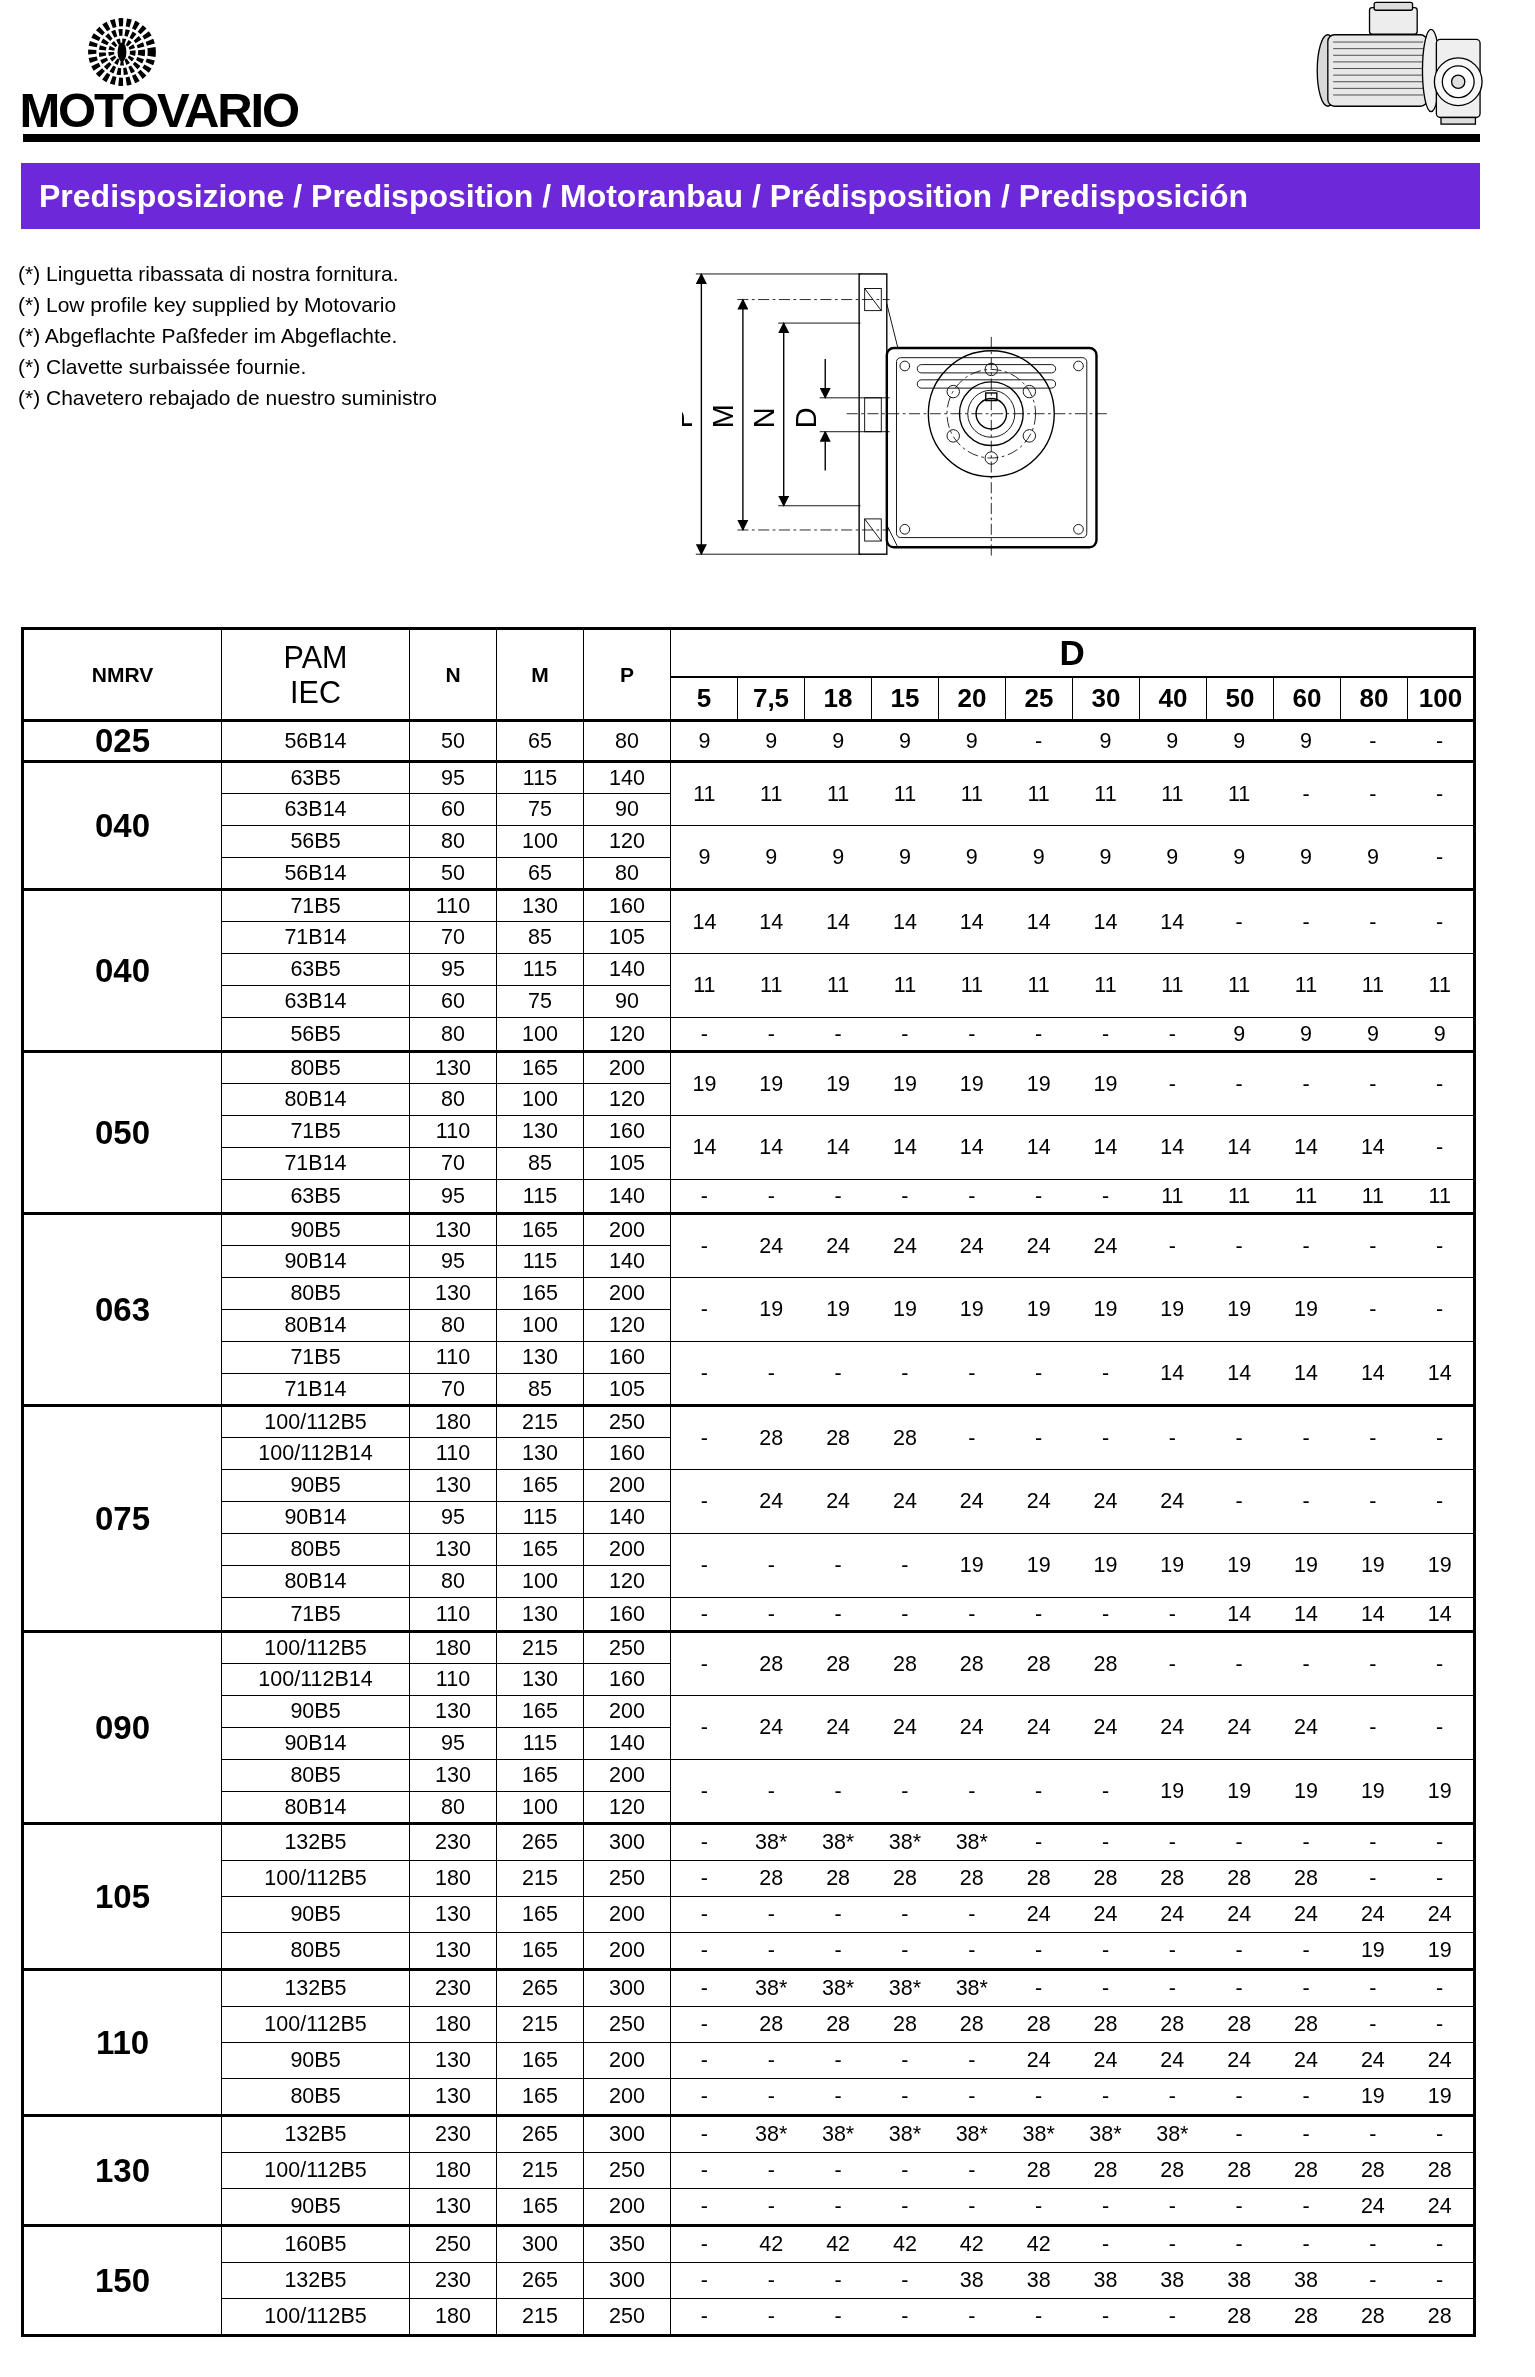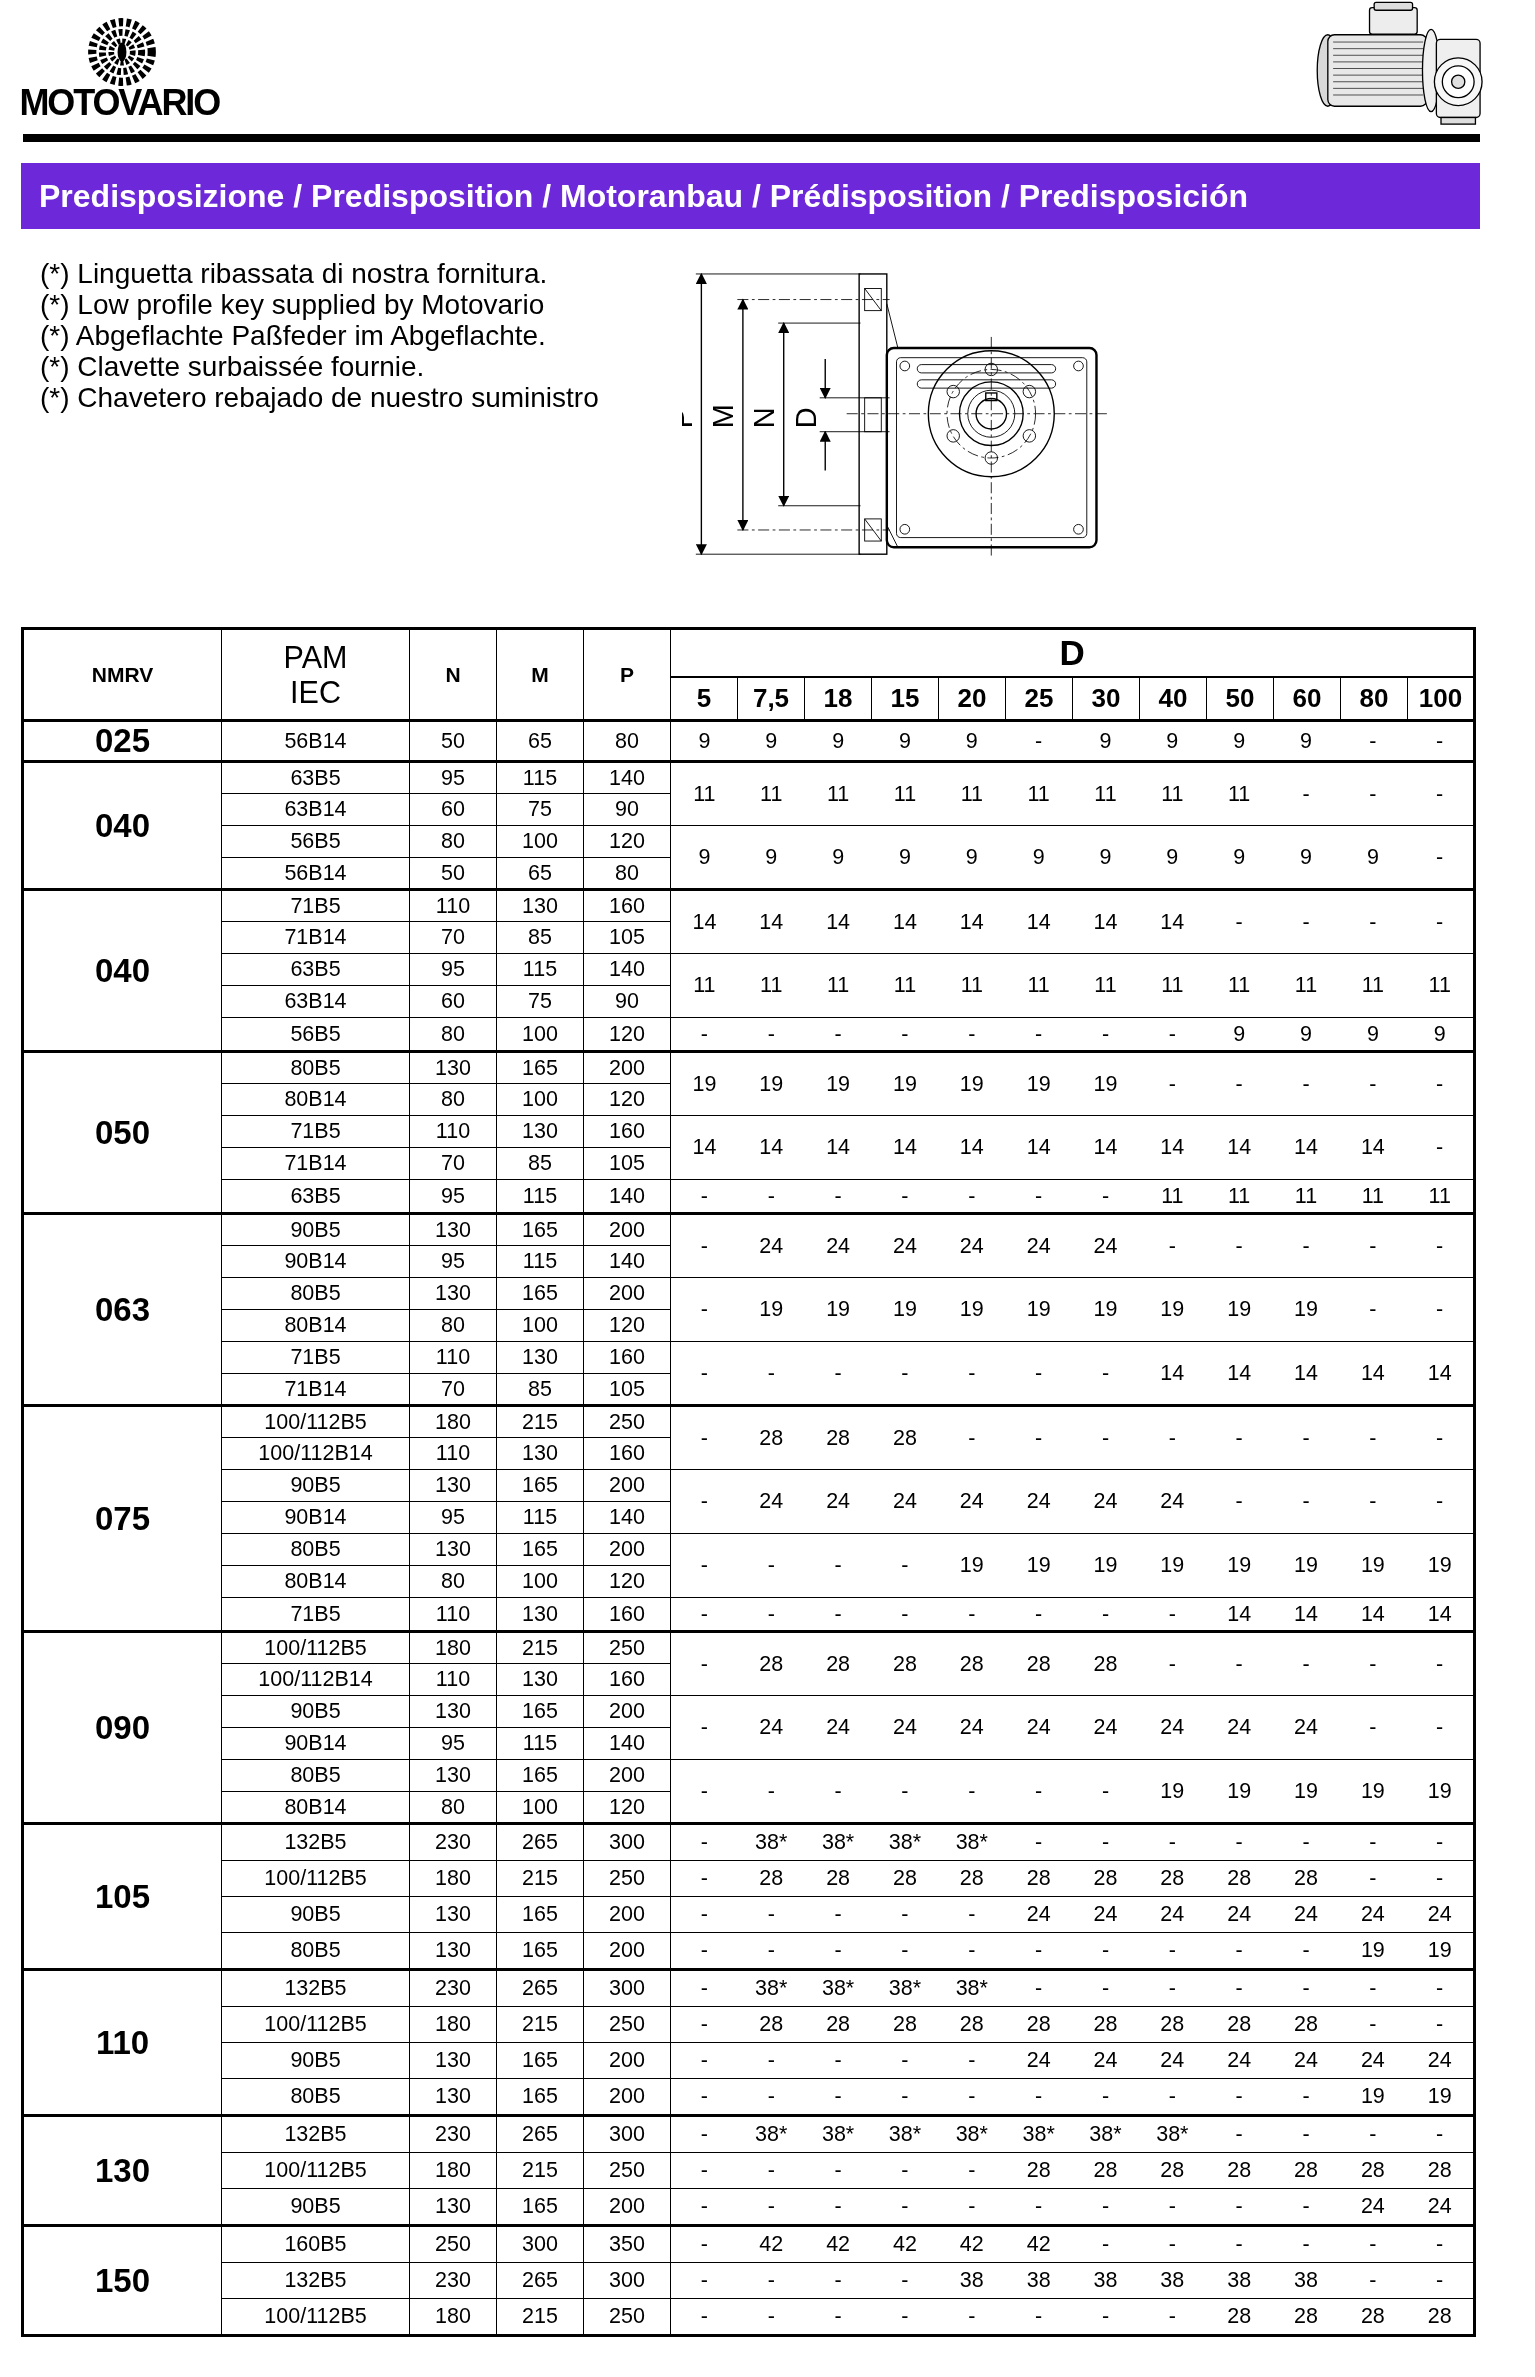--- a/index.html
+++ b/index.html
@@ -2,28 +2,28 @@
 <html style="font-size:11px"><head>
 <meta charset="utf-8">
 <style>
   *{box-sizing:border-box;margin:0;padding:0}
   html,body{background:#fff}
   body{width:1535px;height:2377px;position:relative;font-family:"Liberation Sans",sans-serif;color:#000}
   .abs{position:absolute}
 
   
   #logo-emblem{left:82px;top:14px;width:80px;height:76px}
-  #brand-text{left:19.4px;top:82px;font-size:36px;font-weight:bold;letter-spacing:-2.1px;white-space:nowrap}
+  #brand-text{left:19.4px;top:82px;font-size:49px;font-weight:bold;letter-spacing:-2.1px;white-space:nowrap}
   #black-rule{left:23px;top:134px;width:1457px;height:7.6px;background:#000}
   #title-bar{left:21px;top:163px;width:1459px;height:66px;background:#6d28d9;color:#fff;
              font-size:32px;font-weight:bold;line-height:66px;padding-left:18px;white-space:nowrap;overflow:hidden}
   #gearmotor{left:1306px;top:1.4px;width:180px;height:139px}
 
   
-  #notes{left:40px;top:258px;font-size:28px;line-height:31px}
+  #notes{left:18px;top:258px;font-size:21px;line-height:31px}
   #notes div{white-space:nowrap}
 
   
   #dimension-drawing{left:682px;top:255px;width:429px;height:305px}
   #dimension-drawing .ln{stroke:#000;stroke-width:2;fill:none}
   #dimension-drawing .thin{stroke:#000;stroke-width:1.3;fill:none}
   #dimension-drawing .heavy{stroke:#000;stroke-width:3.5;fill:none}
   #dimension-drawing .cl{stroke:#000;stroke-width:1.2;fill:none;stroke-dasharray:16 5 4 5}
   #dimension-drawing text{font-family:"Liberation Sans",sans-serif;font-size:42px;fill:#000}
 

